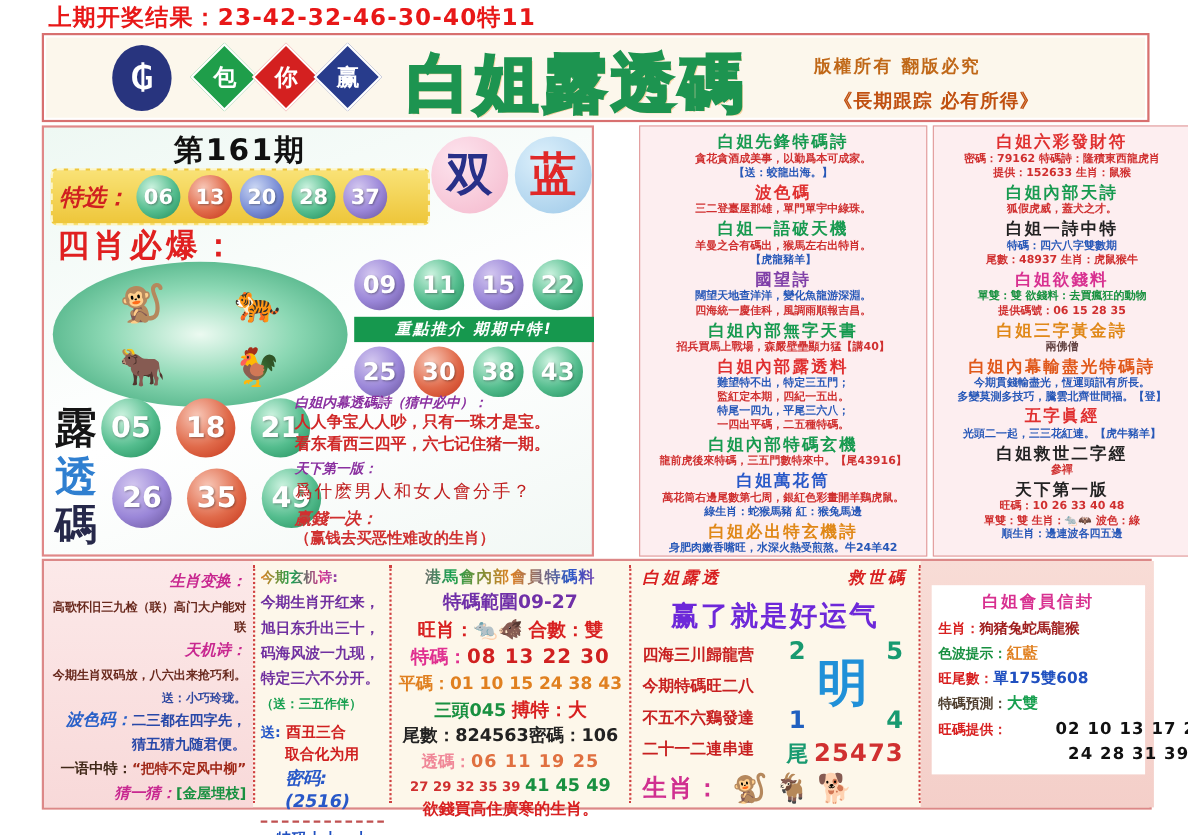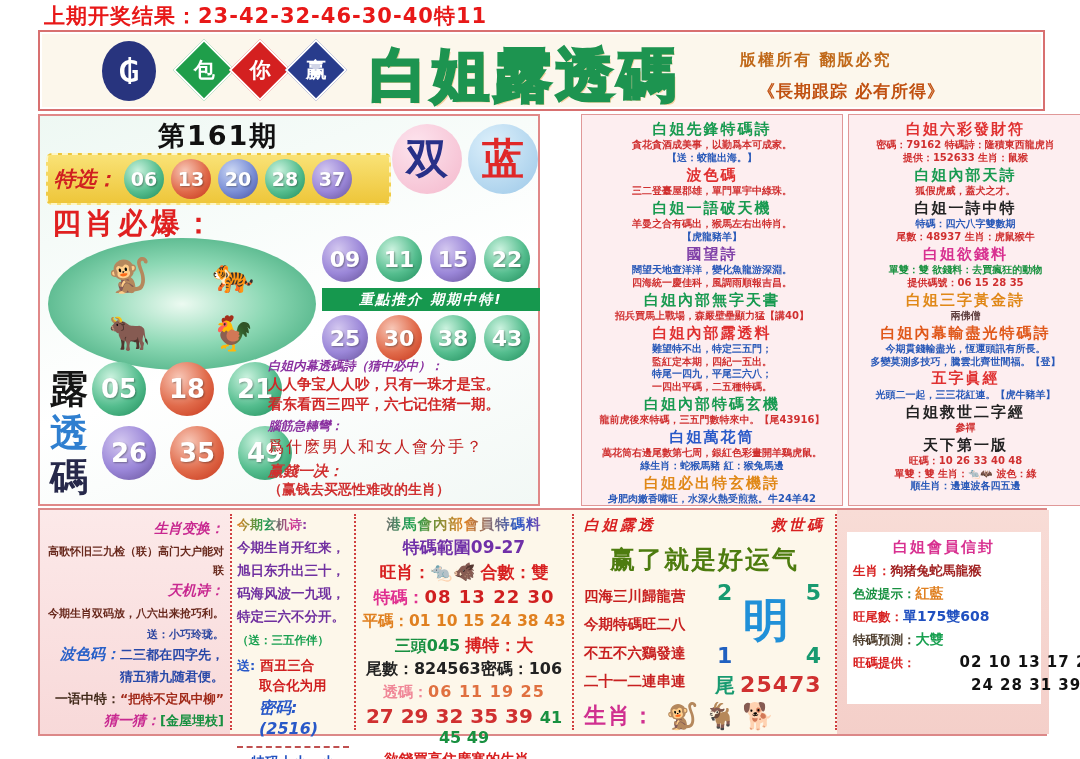--- a/index.html
+++ b/index.html
@@ -110,28 +110,28 @@
   .p3range { color:#7030a8; font-weight:bold; font-size:17px; }
   .p3red17 { color:#d82020; font-weight:bold; font-size:17px; }
   .p3emoji { font-size:18px; }
   .p3mag { color:#e03090; font-weight:bold; font-size:17px; }
   .p3nums { color:#d02020; font-weight:bold; font-size:18px; letter-spacing:1px; }
   .p3orange { color:#e08020; font-weight:bold; font-size:15.5px; }
   .p3green { color:#189040; font-weight:bold; font-size:16px; }
   .p3dk { color:#222; font-weight:bold; font-size:16px; }
   .p3pink { color:#f08898; font-weight:bold; font-size:15px; }
   .p3or2 { color:#e07040; font-weight:bold; font-size:16px; letter-spacing:1px; }
-  .p3mixr { color:#d03030; font-weight:bold; font-size:20px; }
+  .p3mixr { color:#d03030; font-weight:bold; font-size:12px; }
   .p3mixg { color:#189040; font-weight:bold; font-size:16px; }
   .p3slogan { color:#d82020; font-weight:bold; font-size:14.5px; margin-top:3px; }
 
   .p4 { position:absolute; left:534px; top:0; width:261px; height:100%; padding:6px 10px; }
   .p4head { display:flex; justify-content:space-between; }
   .p4title { color:#d82020; font-weight:bold; font-style:italic; font-size:15px; letter-spacing:3px; }
-  .p4slogan { text-align:center; color:#4d7c0f; font-weight:900; font-size:25px; letter-spacing:2px; margin:8px 0 6px; }
+  .p4slogan { text-align:center; color:#6d28d9; font-weight:900; font-size:25px; letter-spacing:2px; margin:8px 0 6px; }
   .p4body { display:flex; }
   .p4poem { width:138px; }
   .p4poem div { color:#c82020; font-weight:bold; font-size:14.5px; line-height:1.95; white-space:nowrap; }
   .p4grid { position:relative; width:110px; height:86px; }
   .p4n { position:absolute; font-weight:bold; font-size:22px; }
   .p4n2 { left:2px; top:-2px; color:#189a70; }
   .p4n5 { right:4px; top:-2px; color:#189a70; }
   .p4ming { position:absolute; left:28px; top:8px; color:#2090d8; font-size:46px; font-weight:900; }
   .p4n1 { left:2px; bottom:0; color:#2060c0; }
   .p4n4 { right:4px; bottom:0; color:#189a70; }
@@ -223,21 +223,21 @@
     </div>
     <div class="ballrow r4">
       <span class="ball b54" data-color="purple">26</span>
       <span class="ball b54" data-color="red">35</span>
       <span class="ball b54" data-color="green">49</span>
     </div>
     <div class="poem-block">
       <div class="poem-title">白姐内幕透碼詩（猜中必中）：</div>
       <div class="poem-line">人人争宝人人吵，只有一珠才是宝。</div>
       <div class="poem-line">看东看西三四平，六七记住猪一期。</div>
-      <div class="brain-title">腦筋急轉彎：</div>
+      <div class="brain-title">天下第一版：</div>
       <div class="brain-q">爲什麽男人和女人會分手？</div>
       <div class="win-title">赢錢一决：</div>
       <div class="win-note">（赢钱去买恶性难改的生肖）</div>
     </div>
   </div>
 
   <div class="tip-col mid-col">
     <div class="mrow" data-c="h-green">白姐先鋒特碼詩</div>
     <div class="mrow" data-c="t-red">貪花貪酒成美事，以勤爲本可成家。</div>
     <div class="mrow" data-c="t-blue">【送：蛟龍出海。】</div>

